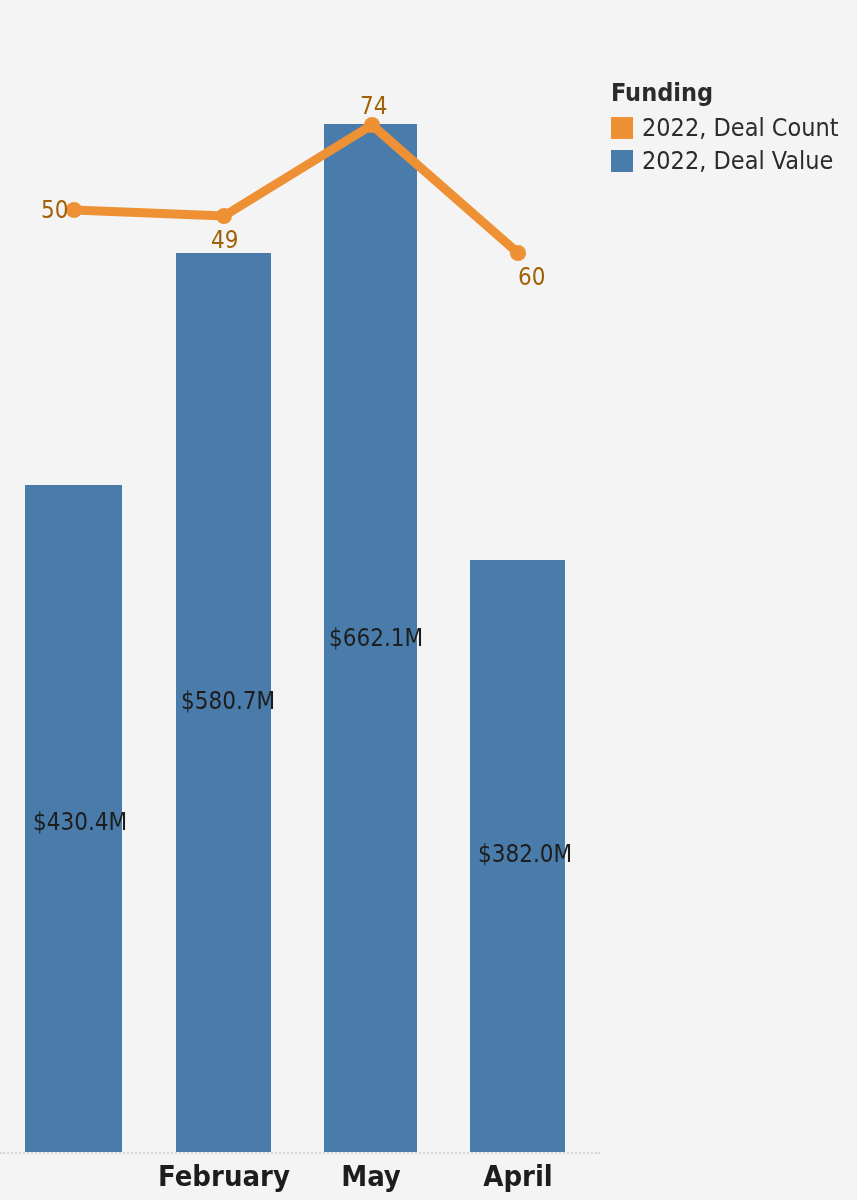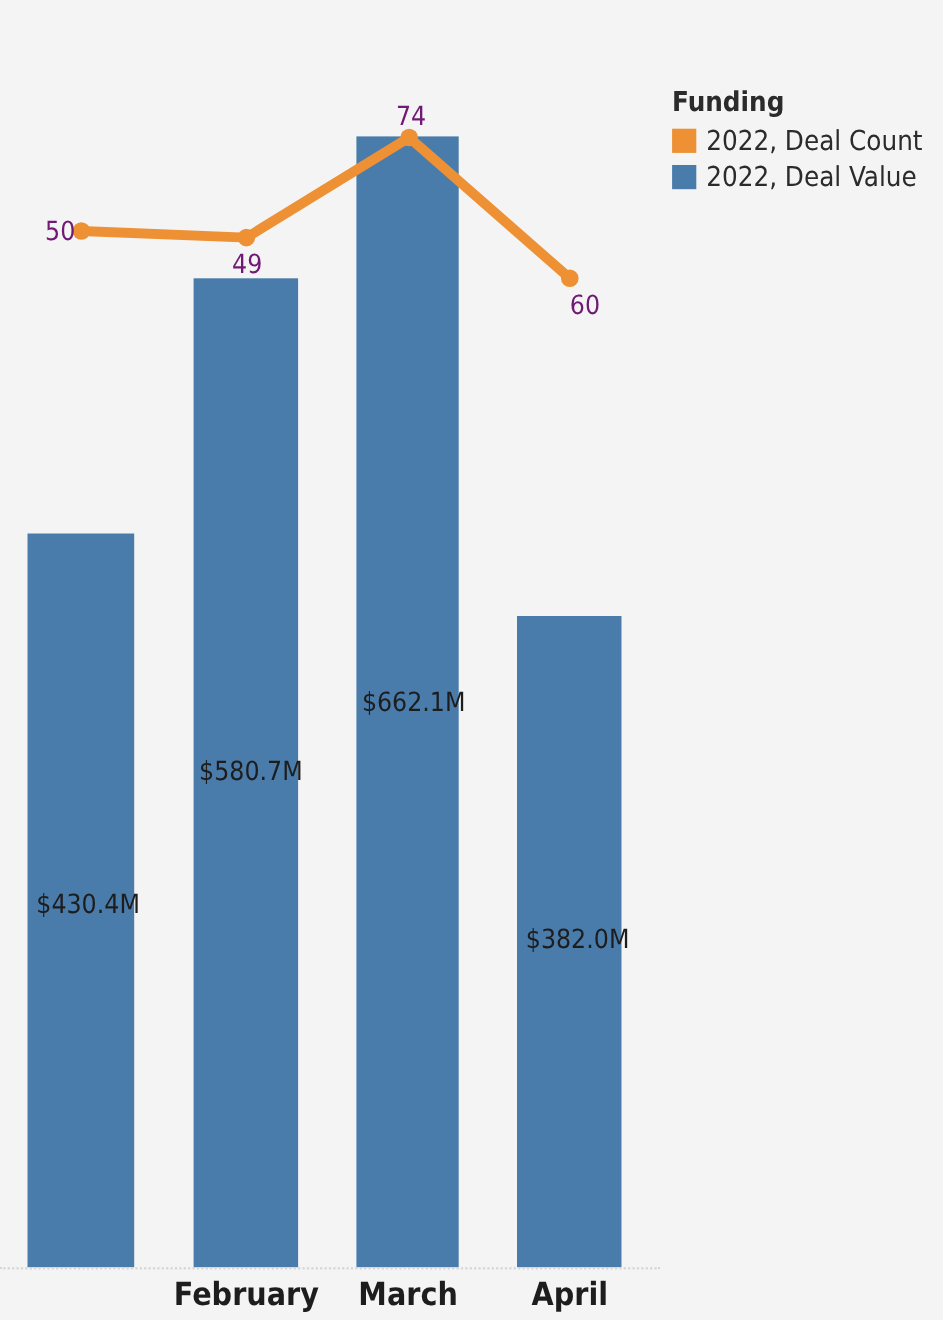--- a/index.html
+++ b/index.html
@@ -106,21 +106,21 @@
     left: 0;
     top: 0;
     width: 600px;
     height: 1200px;
     overflow: visible;
   }
 
   .point-label {
     position: absolute;
     font-size: 24px;
-    color: #701a75;
+    color: #a16207;
     white-space: nowrap;
     line-height: 1;
   }
 
   
   .cat-label {
     position: absolute;
     top: 1162px;
     font-size: 29px;
     font-weight: bold;
@@ -171,16 +171,16 @@
     </svg>
 
     <div class="point-label" style="left:41px; top:198px;">50</div>
     <div class="point-label" style="left:211px; top:228px;">49</div>
     <div class="point-label" style="left:360px; top:94px;">74</div>
     <div class="point-label" style="left:518px; top:265px;">60</div>
 
     <div class="axis-line"></div>
 
     <div class="cat-label" style="left:150px; width:148px;">February</div>
-    <div class="cat-label" style="left:297px; width:148px;">March</div>
+    <div class="cat-label" style="left:297px; width:148px;">May</div>
     <div class="cat-label" style="left:444px; width:148px;">April</div>
   </div>
 </div>
 
 </body></html>

